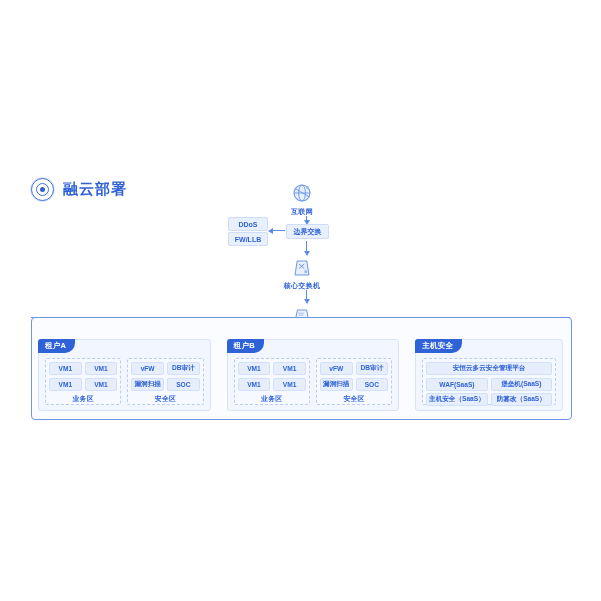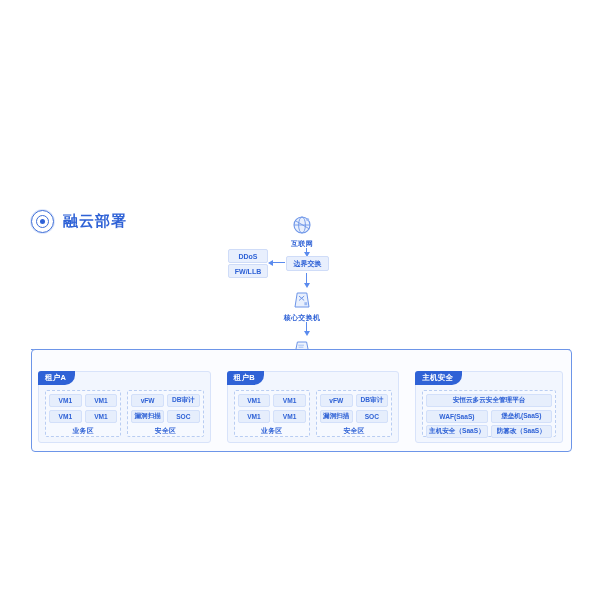--- a/index.html
+++ b/index.html
@@ -4,21 +4,21 @@
 <style>
   html,body{margin:0;padding:0;}
   body{
     width:601px;height:601px;
     background:#ffffff;
     font-family:"Liberation Sans","DejaVu Sans",sans-serif;
     overflow:hidden;
     position:relative;
     color:#2b4a8b;
   }
-  #canvas{position:absolute;inset:0;margin-top:32px;}
+  #canvas{position:absolute;inset:0;}
 
   
   .title-row{position:absolute;left:31px;top:178px;display:flex;align-items:center;gap:9px;}
   .bullseye{width:21px;height:21px;border-radius:50%;background:#ffffff;
             border:1.5px solid #3f6fd8;display:flex;align-items:center;justify-content:center;
             box-shadow:0 0 0 1px #dfe8fb;}
   .bullseye i{width:11px;height:11px;border-radius:50%;border:1.5px solid #3f6fd8;
               display:flex;align-items:center;justify-content:center;}
   .bullseye i b{width:5px;height:5px;border-radius:50%;background:#2f62d6;display:block;}
   .title-text{font-size:15px;font-weight:bold;color:#2f62d6;letter-spacing:1px;}

